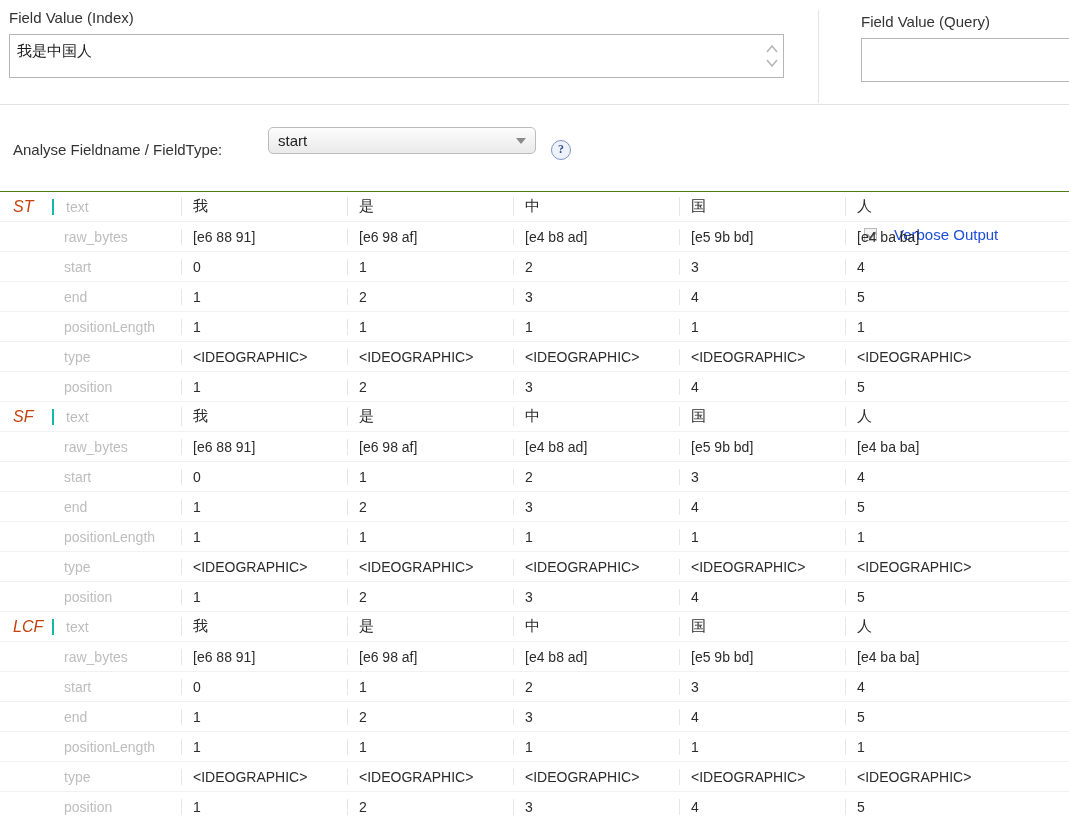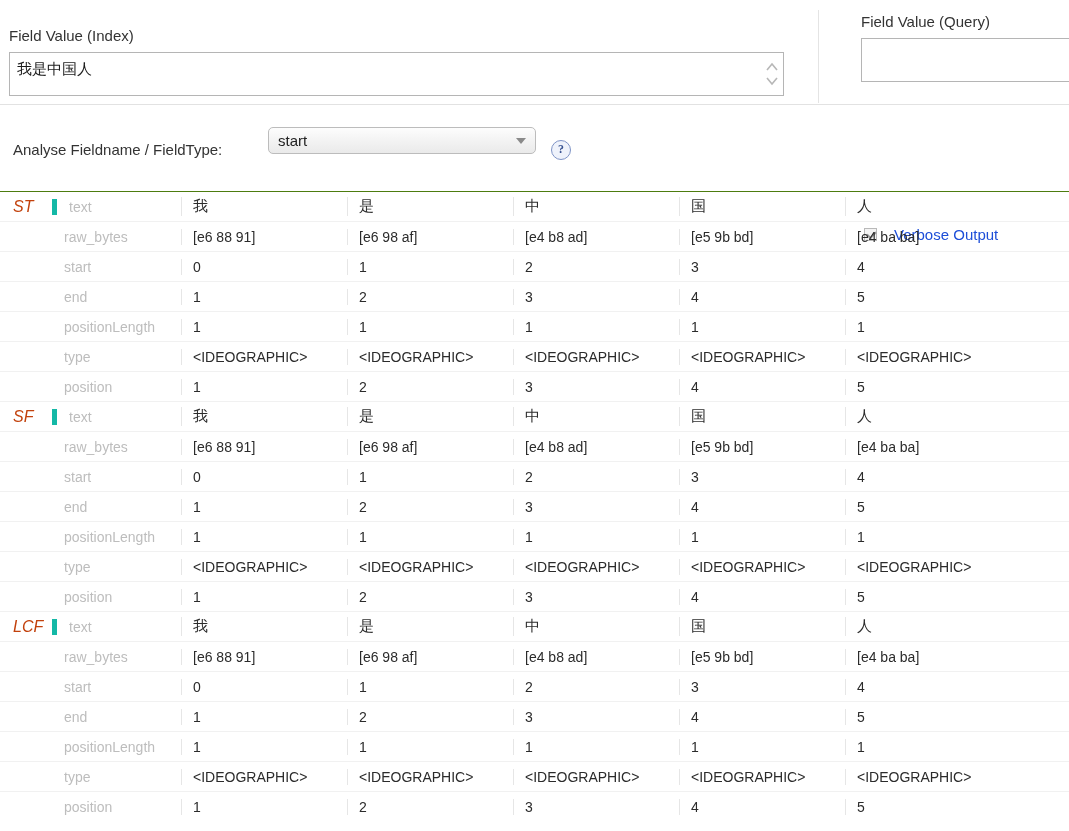--- a/index.html
+++ b/index.html
@@ -28,21 +28,21 @@
     left: 818px;
     top: 10px;
     width: 0;
     height: 93px;
     border-left: 1px solid #e4e4e4;
   }
 
   .field-group-left {
     position: absolute;
     left: 9px;
-    top: 26px;
+    top: 8px;
     width: 775px;
   }
   .field-group-right {
     position: absolute;
     left: 861px;
     top: 12px;
     width: 300px;
   }
   .field-label {
     display: block;
@@ -229,21 +229,21 @@
     width: 166px;
     flex: 0 0 166px;
     box-sizing: border-box;
     padding-left: 11px;
     font-size: 14px;
     color: #2b2b2b;
     white-space: nowrap;
     border-left: 1px solid #e6e6e6;
   }
   .row.first .cell-attr {
-    border-left: 5px solid #14b8a6;
+    border-left: 2px solid #14b8a6;
   }
   .cell-val.cjk {
     font-size: 15px;
   }
 </style>
 </head>
 <body>
 
 <div class="top-panel">
 

